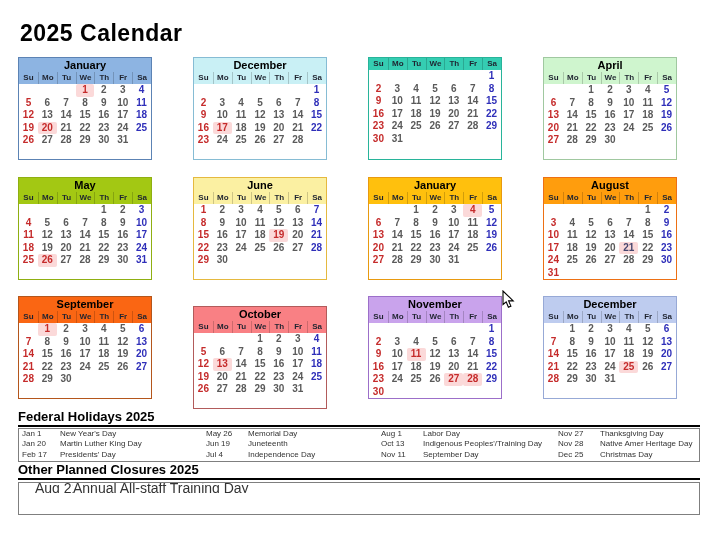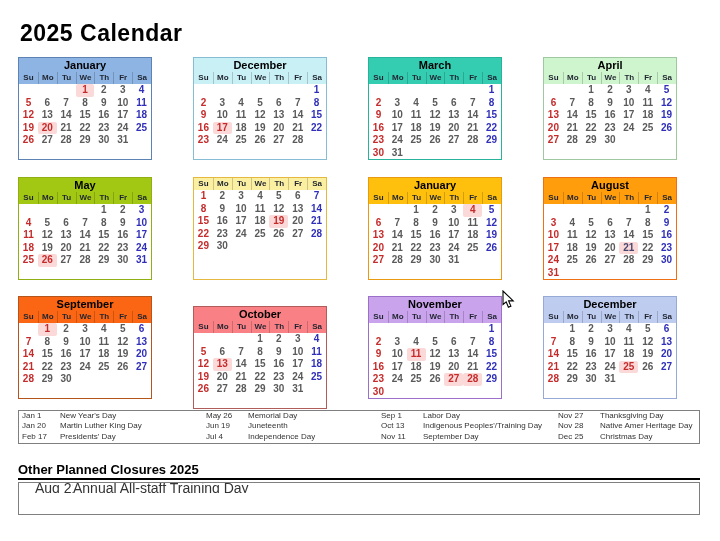--- a/index.html
+++ b/index.html
@@ -153,21 +153,20 @@
           <div class="date-cell" style="color: rgb(197, 43, 43);">23</div>
           <div class="date-cell" style="color: rgb(90, 90, 90);">24</div>
           <div class="date-cell" style="color: rgb(90, 90, 90);">25</div>
           <div class="date-cell" style="color: rgb(90, 90, 90);">26</div>
           <div class="date-cell" style="color: rgb(90, 90, 90);">27</div>
           <div class="date-cell" style="color: rgb(90, 90, 90);">28</div>
           <div class="date-cell"></div>
         </div>
       </div>
       <div class="month" style="left: 368px; top: 57px; border-color: rgb(40, 180, 154);">
-        <div class="month-title" style="background: rgb(53, 205, 178);">March</div>
         <div class="day-names" style="background: rgb(53, 205, 178);">
           <span class="day-name" style="color: rgb(31, 36, 48);">Su</span>
           <span class="day-name" style="color: rgb(31, 36, 48);">Mo</span>
           <span class="day-name" style="color: rgb(31, 36, 48);">Tu</span>
           <span class="day-name" style="color: rgb(31, 36, 48);">We</span>
           <span class="day-name" style="color: rgb(31, 36, 48);">Th</span>
           <span class="day-name" style="color: rgb(31, 36, 48);">Fr</span>
           <span class="day-name" style="color: rgb(31, 36, 48);">Sa</span>
         </div>
         <div class="dates">
@@ -307,20 +306,21 @@
           <div class="date-cell" style="color: rgb(197, 43, 43);">25</div>
           <div class="date-cell hl" style="color: rgb(197, 43, 43); background: rgb(251, 217, 217);">26</div>
           <div class="date-cell" style="color: rgb(90, 90, 90);">27</div>
           <div class="date-cell" style="color: rgb(90, 90, 90);">28</div>
           <div class="date-cell" style="color: rgb(90, 90, 90);">29</div>
           <div class="date-cell" style="color: rgb(90, 90, 90);">30</div>
           <div class="date-cell" style="color: rgb(47, 47, 185);">31</div>
         </div>
       </div>
       <div class="month" style="left: 193px; top: 177px; border-color: rgb(229, 185, 63);">
+        <div class="month-title" style="background: rgb(251, 240, 162);">June</div>
         <div class="day-names" style="background: rgb(251, 240, 162);">
           <span class="day-name" style="color: rgb(31, 36, 48);">Su</span>
           <span class="day-name" style="color: rgb(31, 36, 48);">Mo</span>
           <span class="day-name" style="color: rgb(31, 36, 48);">Tu</span>
           <span class="day-name" style="color: rgb(31, 36, 48);">We</span>
           <span class="day-name" style="color: rgb(31, 36, 48);">Th</span>
           <span class="day-name" style="color: rgb(31, 36, 48);">Fr</span>
           <span class="day-name" style="color: rgb(31, 36, 48);">Sa</span>
         </div>
         <div class="dates">
@@ -665,26 +665,27 @@
           <div class="date-cell" style="color: rgb(90, 90, 90);">30</div>
           <div class="date-cell" style="color: rgb(90, 90, 90);">31</div>
           <div class="date-cell"></div>
           <div class="date-cell"></div>
           <div class="date-cell"></div>
         </div>
       </div>
     </div>
 
   <div class="section" style="top:409px;">
+    <div class="section-heading">Federal Holidays 2025</div>
     <div class="holiday-table">
         <div class="h-date">Jan 1</div>
         <div class="h-name">New Year's Day</div>
         <div class="h-date">May 26</div>
         <div class="h-name">Memorial Day</div>
-        <div class="h-date">Sep 1</div>
+        <div class="h-date">Aug 1</div>
         <div class="h-name">Labor Day</div>
         <div class="h-date">Nov 27</div>
         <div class="h-name">Thanksgiving Day</div>
         <div class="h-date">Jan 20</div>
         <div class="h-name">Martin Luther King Day</div>
         <div class="h-date">Jun 19</div>
         <div class="h-name">Juneteenth</div>
         <div class="h-date">Oct 13</div>
         <div class="h-name">Indigenous Peoples'/Training Day</div>
         <div class="h-date">Nov 28</div>

